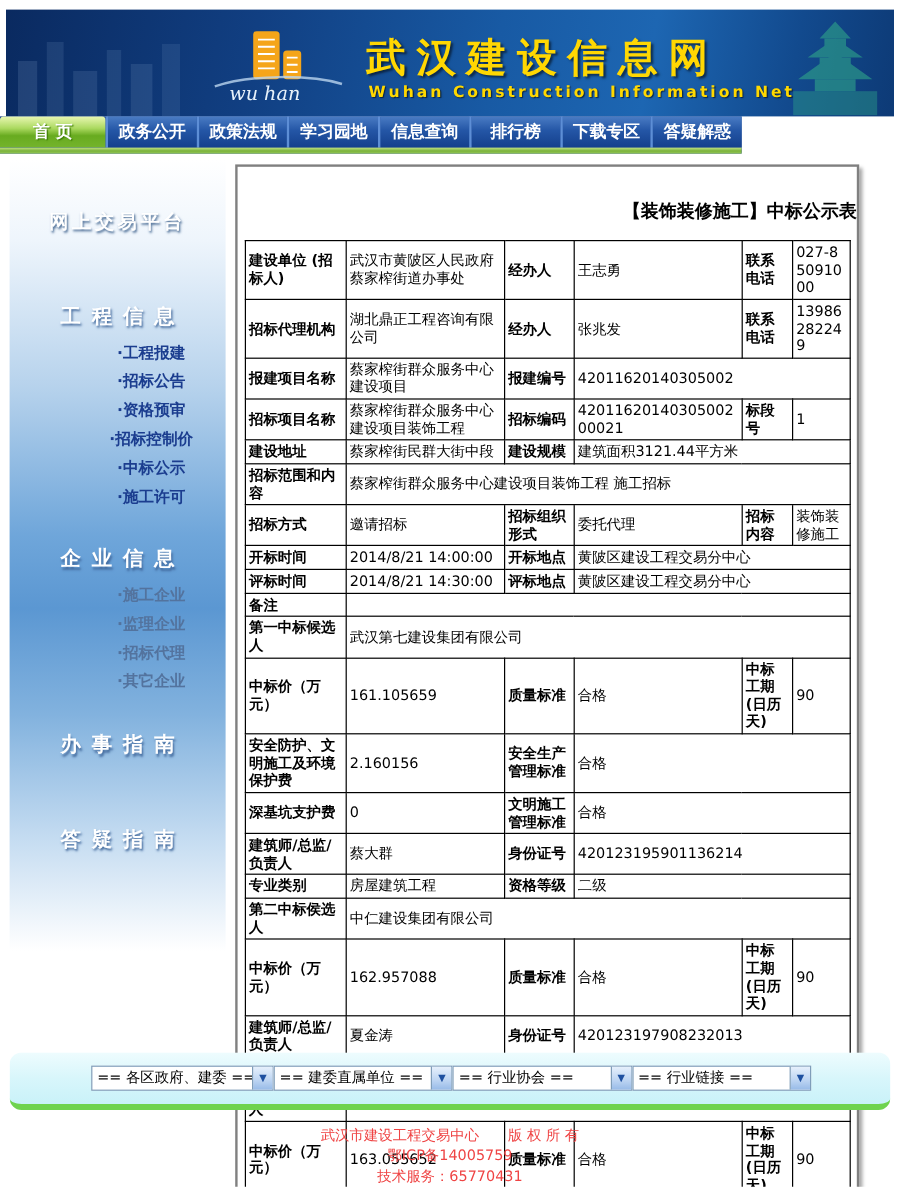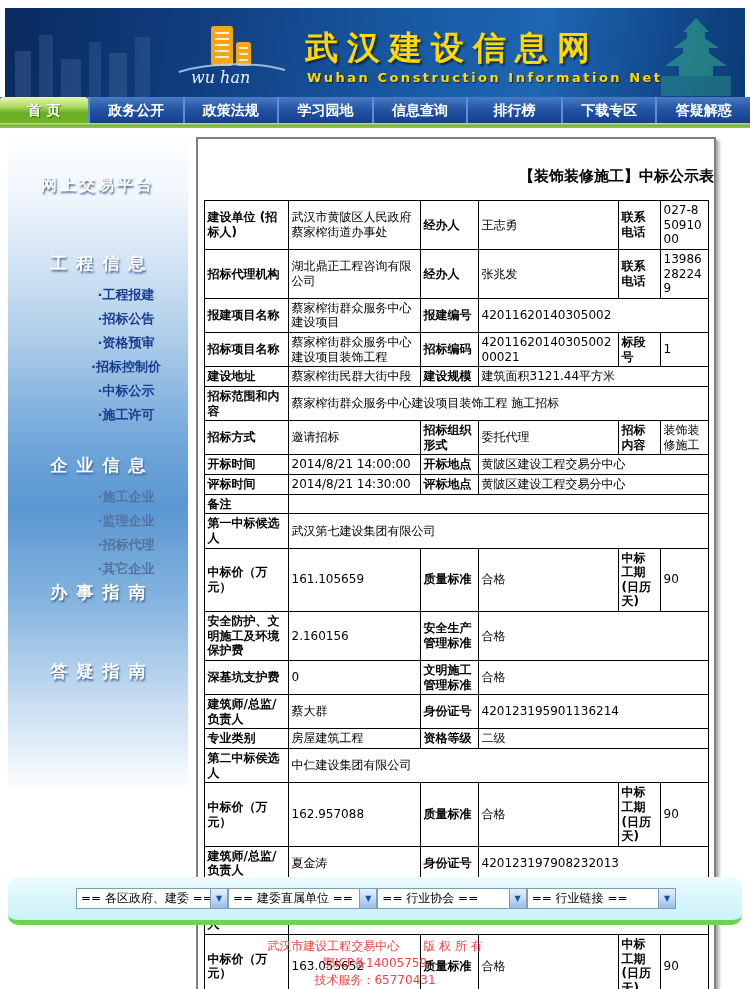--- a/index.html
+++ b/index.html
@@ -36,21 +36,21 @@
   }
   .banner .title-en {
     position: absolute; left: 302px; top: 62px;
     font-size: 13px; font-weight: bold; color: #ffd800; letter-spacing: 2.5px;
     text-shadow: 1px 1px 1px rgba(0,0,0,.6); white-space: nowrap;
   }
   .banner .pagoda { position: absolute; right: 6px; top: 6px; opacity: .85; }
 
   
   .navbar {
-    position: absolute; left: 0; top: 97px; width: 750px; height: 31px;
+    position: absolute; left: 0; top: 97px; width: 618px; height: 31px;
     background: #123e88;
   }
   .nav-tabs { display: flex; height: 26px; }
   .nav-tab {
     flex: 1; height: 26px; line-height: 26px; text-align: center;
     color: #fff; font-size: 14px; font-weight: bold;
     background: linear-gradient(180deg, #4a7cc4 0%, #2456a6 45%, #143f8c 100%);
     border-left: 2px solid #5d8ed6; cursor: pointer; white-space: nowrap;
   }
   .nav-tab:first-child { border-left: none; flex: 0 0 88px; }
@@ -72,21 +72,21 @@
   .sb-platform {
     padding-top: 42px; color: #ffffff; font-size: 16px; font-weight: bold;
     letter-spacing: 3px; text-shadow: 1px 2px 2px #4a6c95;
   }
   .sb-sec-title {
     color: #ffffff; font-size: 17px; font-weight: bold; letter-spacing: 9px;
     text-shadow: 1px 2px 2px #3f669a; text-indent: 9px; cursor: pointer;
   }
   .sb-sec-0 { margin-top: 56px; }
   .sb-sec-1 { margin-top: 27px; }
-  .sb-sec-2 { margin-top: 0; text-align: center; }
+  .sb-sec-2 { margin-top: 28px; text-align: center; }
   .sb-sec-3 { margin-top: 56px; }
   .sb-items { margin-top: 8px; text-align: left; padding-left: 56px; }
   .sb-item { font-size: 13px; font-weight: bold; line-height: 24px; cursor: pointer; white-space: nowrap; text-align: center; }
   .sb-items.dark .sb-item { color: #1b3d8f; }
   .sb-items.light .sb-item { color: #53739e; }
 
   
   .panel {
     position: absolute; left: 196px; top: 137px; width: 520px; min-height: 720px;
     background: #ffffff; border: 2px solid #808080;

